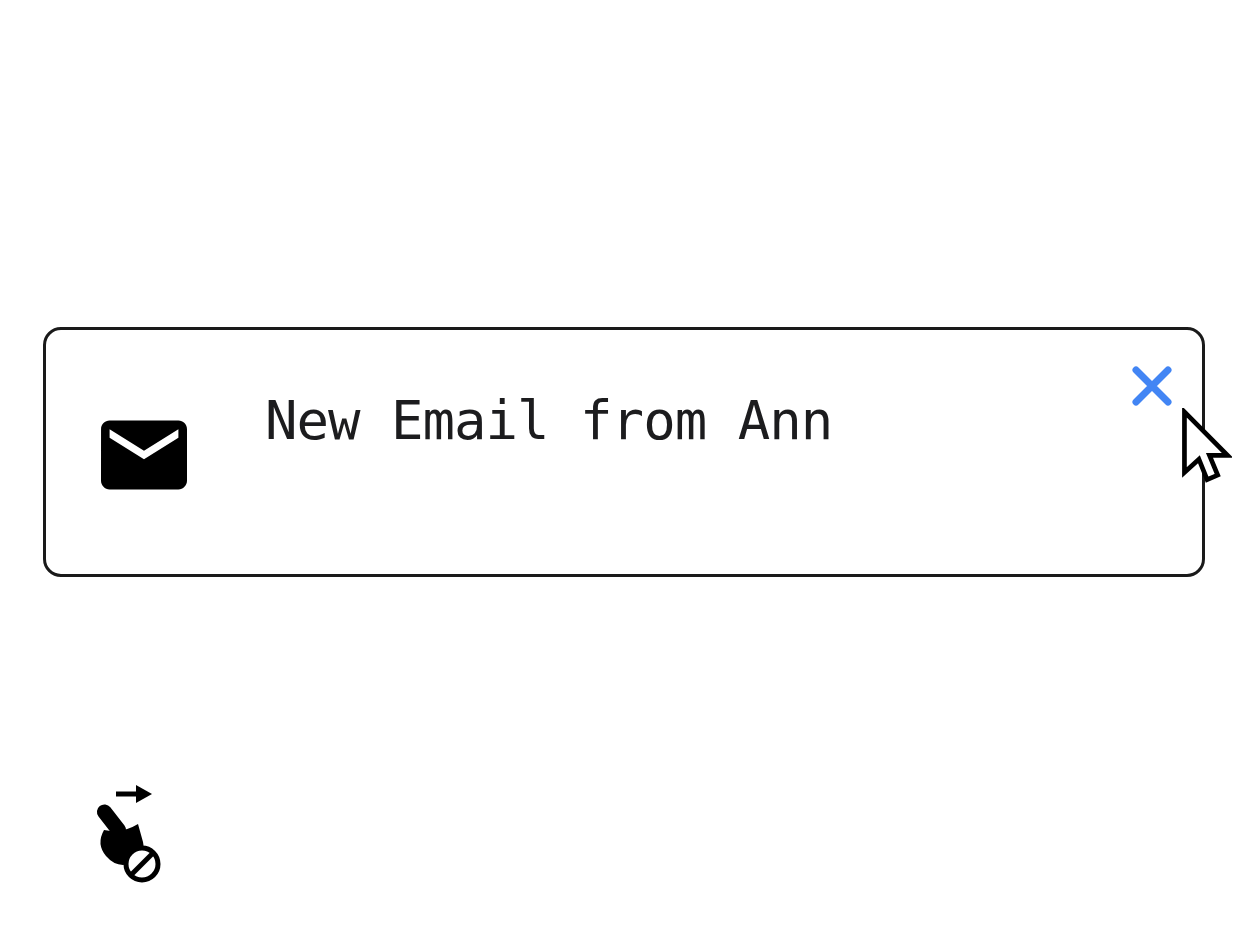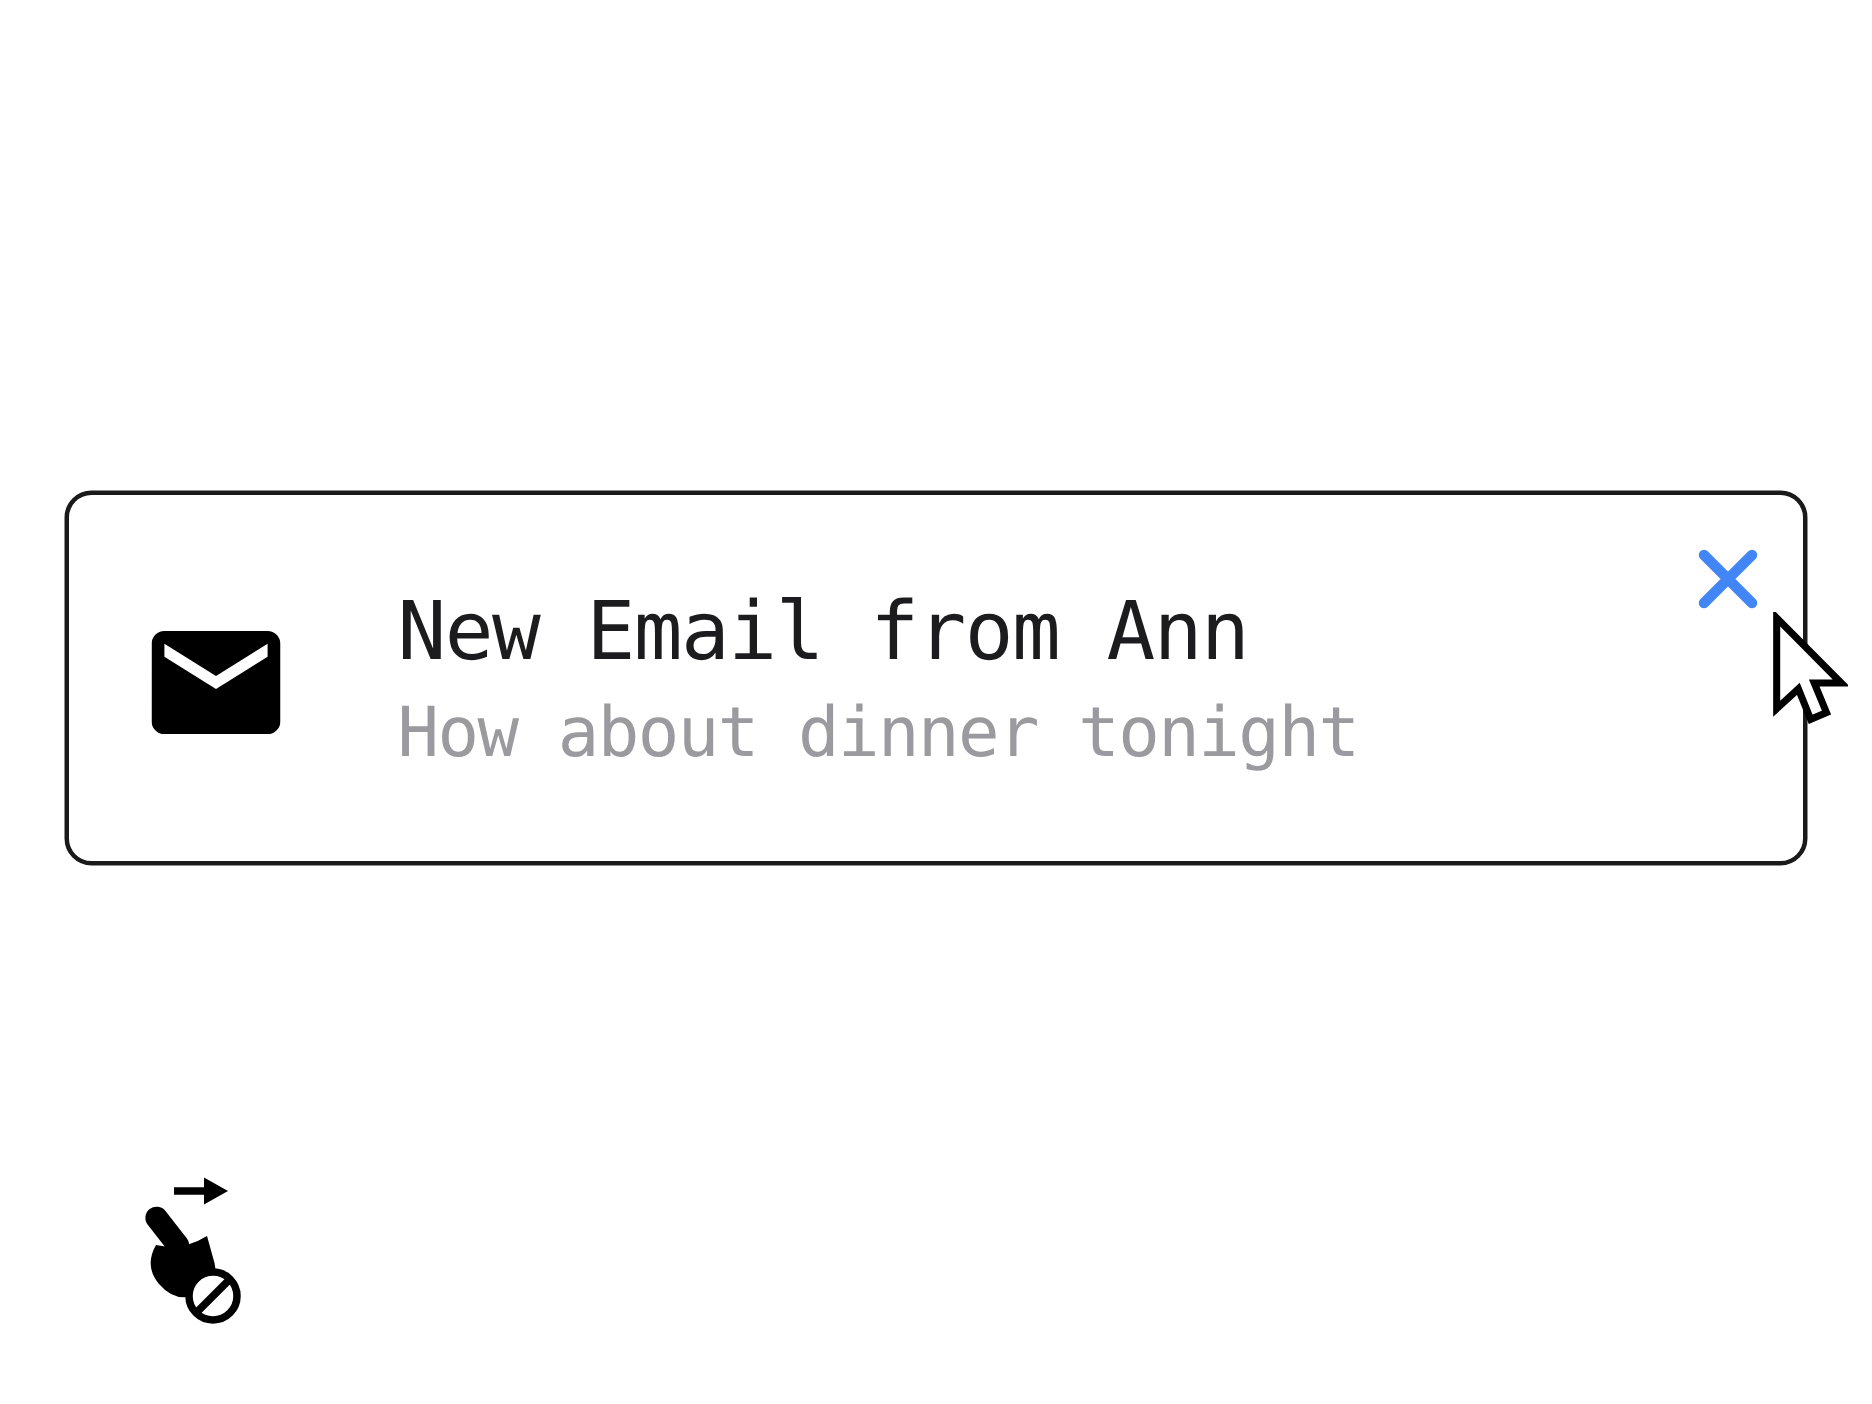--- a/index.html
+++ b/index.html
@@ -107,21 +107,20 @@
   <div class="notification-card">
 
     <span class="mail-icon-wrap">
       <svg viewBox="2 4 20 16" xmlns="http://www.w3.org/2000/svg" aria-hidden="true">
         <path fill="#000000" d="M20 4H4c-1.1 0-1.99.9-1.99 2L2 18c0 1.1.9 2 2 2h16c1.1 0 2-.9 2-2V6c0-1.1-.9-2-2-2zm0 4l-8 5-8-5V6l8 5 8-5v2z"></path>
       </svg>
     </span>
 
     <div class="text-block">
       <div class="notif-title">New Email from Ann</div>
-      <div class="notif-subtitle">How about dinner tonight</div>
     </div>
 
     <button class="close-btn" aria-label="close">
       <span>
         <svg viewBox="0 0 48 48" xmlns="http://www.w3.org/2000/svg" aria-hidden="true">
           <path d="M8 8 L40 40 M40 8 L8 40" stroke="#4285F4" stroke-width="7" stroke-linecap="round" fill="none"></path>
         </svg>
       </span>
     </button>
 

